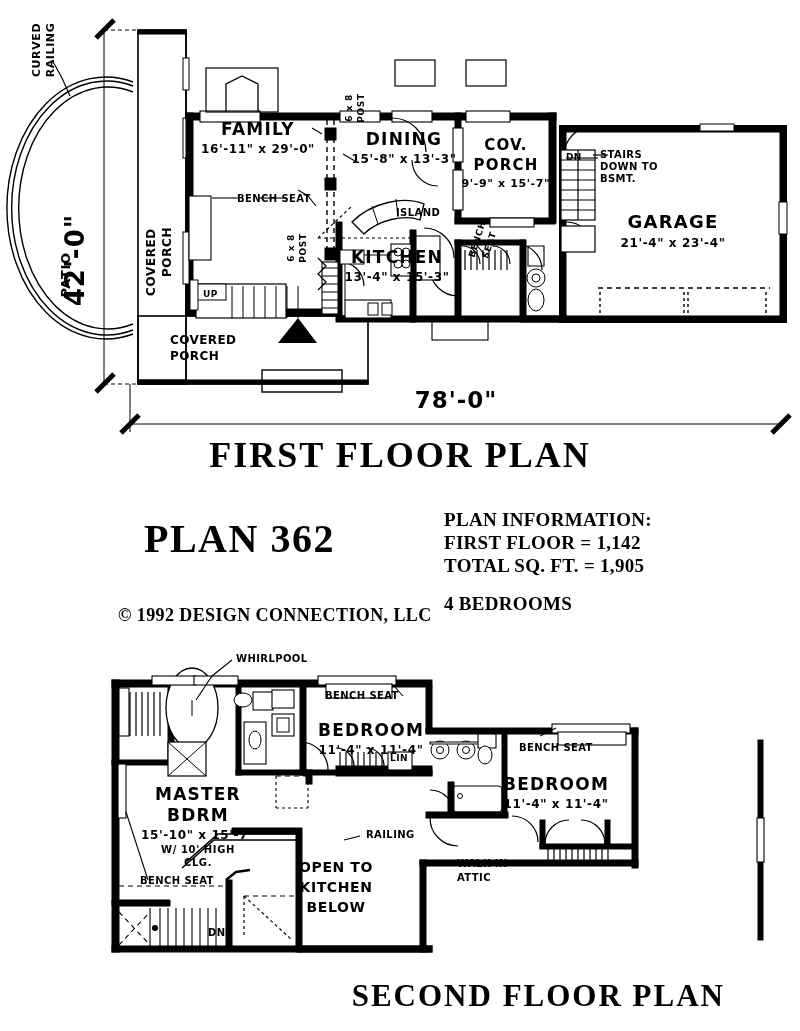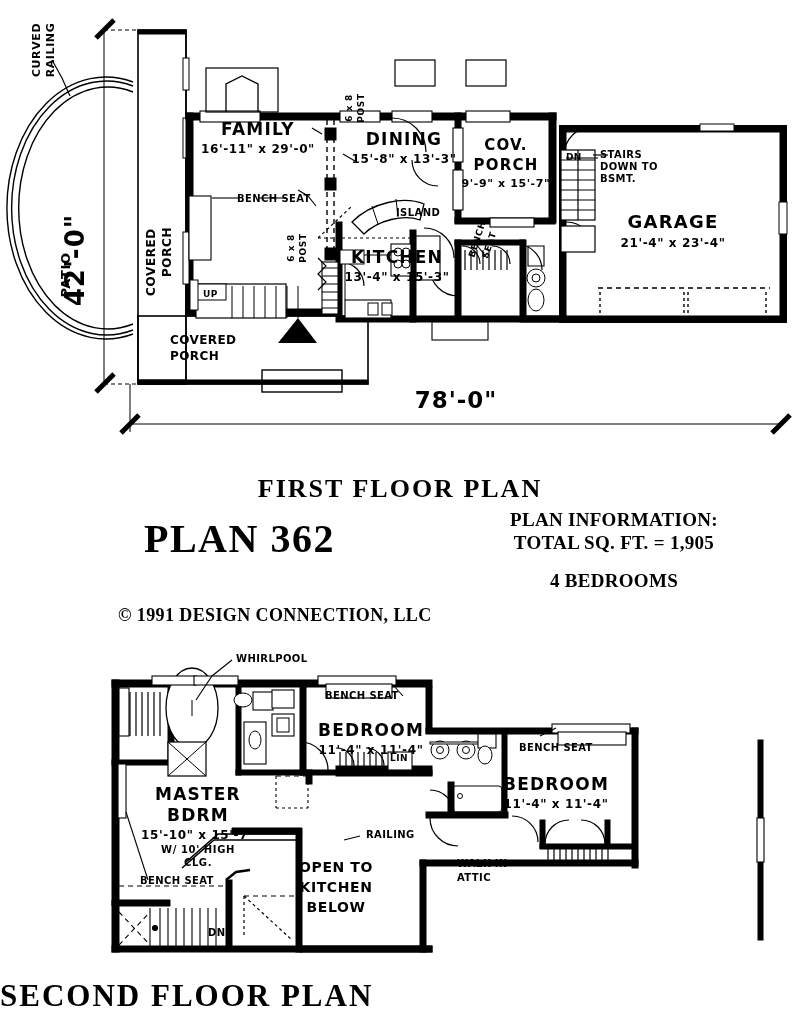--- a/index.html
+++ b/index.html
@@ -28,46 +28,46 @@
     letter-spacing:.4px;
   }
   .dimbig{
     font-family:"DejaVu Sans",sans-serif;
     font-weight:bold;
     letter-spacing:1px;
     text-anchor:middle;
   }
 
   
-  .infoblock{position:absolute;left:444px;top:508px;width:340px;text-align:center;}
+  .infoblock{position:absolute;left:444px;top:508px;width:340px;}
   .infoblock div{
     font-family:"Liberation Serif",serif;
     font-weight:bold;font-size:19px;line-height:23px;
     letter-spacing:.3px;white-space:nowrap;
   }
   .infoblock .gap{height:15px;line-height:15px;font-size:1px;}
   .plantitle{
     position:absolute;left:144px;top:519px;
     font-family:"Liberation Serif",serif;font-weight:bold;
     font-size:40px;letter-spacing:1.5px;line-height:40px;
   }
   .copy{
     position:absolute;left:118px;top:605px;
     font-family:"Liberation Serif",serif;font-weight:bold;
     font-size:18px;letter-spacing:.4px;white-space:nowrap;
   }
   .ffplan{
     position:absolute;left:0;top:434px;width:800px;text-align:center;
     font-family:"Liberation Serif",serif;font-weight:bold;
-    font-size:26px;letter-spacing:2px;margin-top:40px;
+    font-size:36px;letter-spacing:2px;
   }
   .sfplan{
-    position:absolute;left:0;top:978px;width:705px;text-align:left;
+    position:absolute;left:0;top:978px;width:705px;text-align:right;
     font-family:"Liberation Serif",serif;font-weight:bold;
-    font-size:31px;letter-spacing:2px;
+    font-size:31px;letter-spacing:2px;padding-left:20px;
   }
 </style>
 </head>
 <body>
 
 <div class="sheet">
 
 <svg class="plan" viewBox="0 0 800 1031">
   <defs>
     <style>
@@ -527,24 +527,25 @@
       <line x1="119" y1="945" x2="150" y2="912" stroke-dasharray="5 4"></line>
       <line x1="119" y1="912" x2="150" y2="945" stroke-dasharray="5 4"></line>
       <circle cx="155" cy="928" r="2.5" fill="#000"></circle>
     </g>
   </g>
 </svg>
 
 <div class="ffplan">FIRST FLOOR PLAN</div>
 
 <div class="plantitle">PLAN 362</div>
-<div class="copy">©  1991 DESIGN CONNECTION, LLC</div>
+<div class="copy">©  1992 DESIGN CONNECTION, LLC</div>
 
 <div class="infoblock">
   <div>PLAN INFORMATION:</div>
+  <div>FIRST FLOOR = 1,142</div>
   <div>TOTAL SQ. FT. = 1,905</div>
   <div class="gap">&nbsp;</div>
   <div>4 BEDROOMS</div>
 </div>
 
 <div class="sfplan">SECOND FLOOR PLAN</div>
 
 </div>
 
 </body></html>

